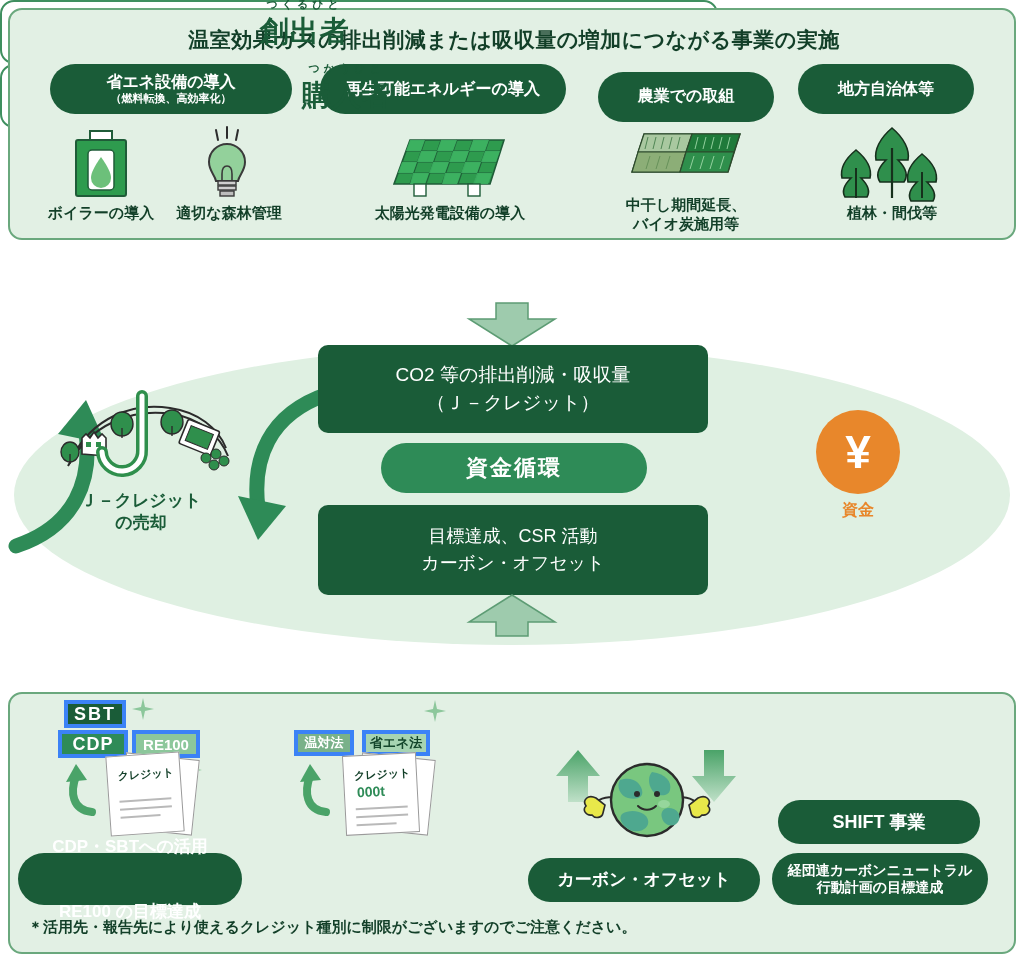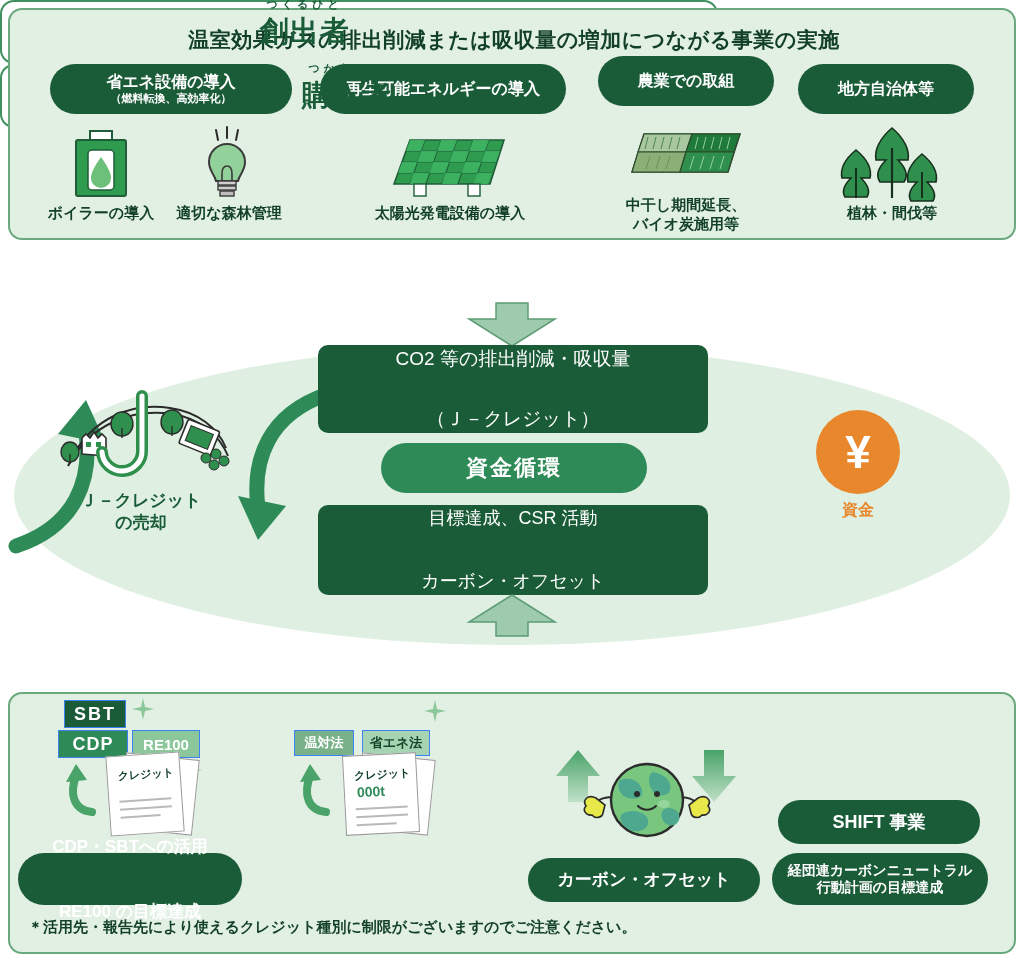--- a/index.html
+++ b/index.html
@@ -34,21 +34,21 @@
     box-sizing:border-box;
     line-height:1.25;
   }
   .dark-box{
     background:#1a5c38;
     color:#ffffff;
     border-radius:10px;
     display:flex;
     flex-direction:column;
     align-items:center;
-    justify-content:space-between;
+    justify-content:center;
     text-align:center;
     box-sizing:border-box;
     line-height:1.5;
   }
   .white-box{
     background:#ffffff;
     border:2px solid #3f8f5f;
     border-radius:14px;
     display:flex;
     align-items:center;
@@ -113,21 +113,21 @@
 
   
   #bottomPanel{left:8px;top:692px;width:1008px;height:262px;}
   #footnote{
     position:absolute;left:28px;top:918px;width:960px;
     font-size:15px;color:#123f28;font-weight:600;
   }
 
   .badge{
     display:inline-flex;align-items:center;justify-content:center;
-    border:1px solid #3b82f6;box-sizing:border-box;
+    border:4px solid #3b82f6;box-sizing:border-box;
     font-weight:700;color:#ffffff;
   }
 
   .doc{
     position:absolute;background:#ffffff;border:1.5px solid #9a9a9a;
     box-sizing:border-box;
   }
   .doc-label{position:absolute;font-size:11px;font-weight:700;color:#123f28;}
   .doc-line{position:absolute;height:1.5px;background:#b9b9b9;}
 
@@ -142,21 +142,21 @@
     <div id="headerTitle">温室効果ガスの排出削減または吸収量の増加につながる事業の実施</div>
   </div>
 
   <div class="dark-pill" style="position:absolute;left:50px;top:64px;width:242px;height:50px;">
     <span style="font-size:16px;font-weight:700;">省エネ設備の導入</span>
     <span style="font-size:11px;font-weight:600;">（燃料転換、高効率化）</span>
   </div>
   <div class="dark-pill" style="position:absolute;left:320px;top:64px;width:246px;height:50px;">
     <span style="font-size:16px;font-weight:700;">再生可能エネルギーの導入</span>
   </div>
-  <div class="dark-pill" style="position:absolute;left:598px;top:56px;width:176px;height:50px;">
+  <div class="dark-pill" style="position:absolute;left:598px;top:72px;width:176px;height:50px;font-family:Liberation Mono, monospace;">
     <span style="font-size:16px;font-weight:700;">農業での取組</span>
   </div>
   <div class="dark-pill" style="position:absolute;left:798px;top:64px;width:176px;height:50px;">
     <span style="font-size:16px;font-weight:700;">地方自治体等</span>
   </div>
 
   <div style="position:absolute;left:68px;top:130px;">
     <svg width="66" height="70" viewBox="0 0 66 70">
       <rect x="22" y="1" width="22" height="9" fill="#ffffff" stroke="#1f5c38" stroke-width="2"></rect>
       <rect x="8" y="10" width="50" height="56" rx="2" fill="#2e9b4e" stroke="#1f5c38" stroke-width="2"></rect>

